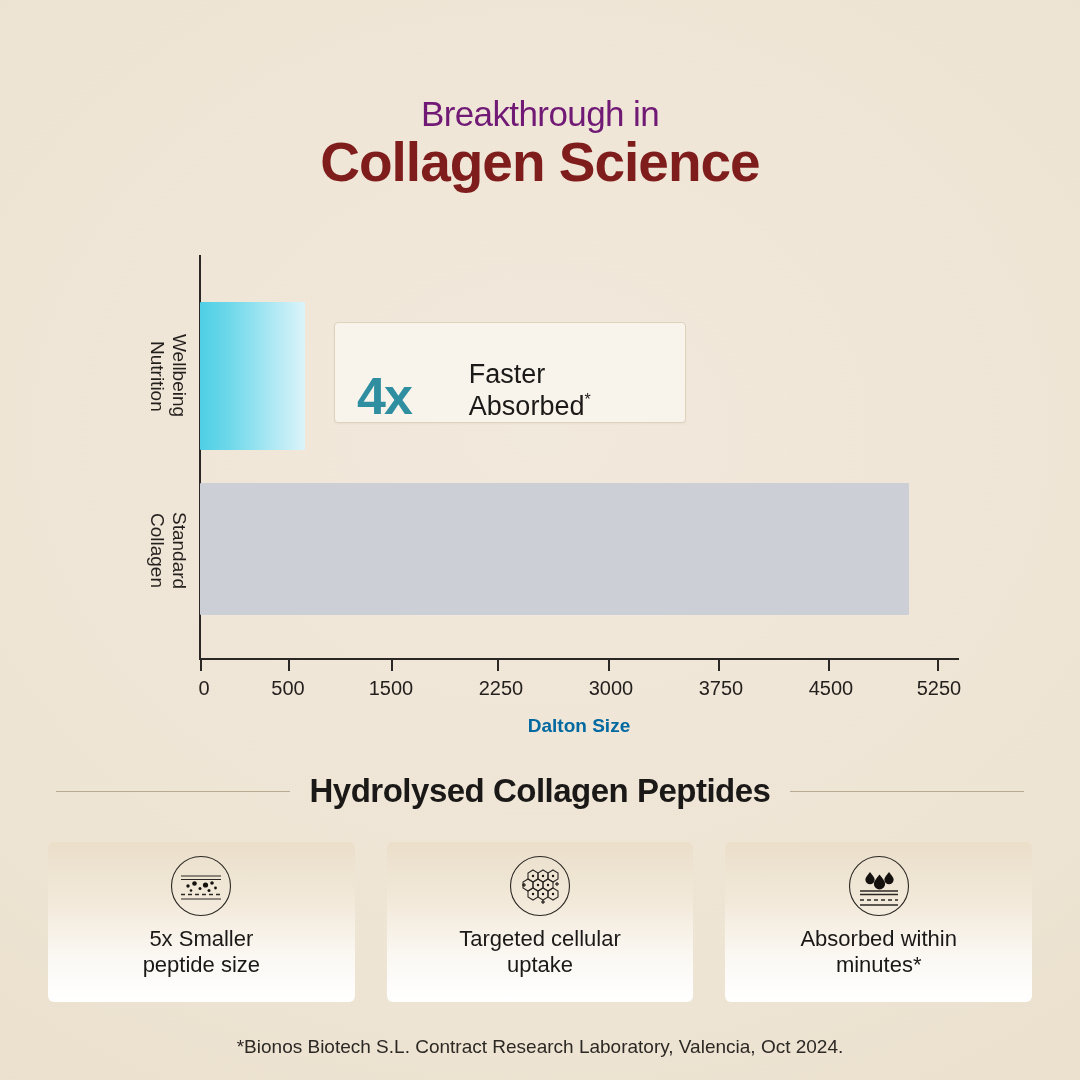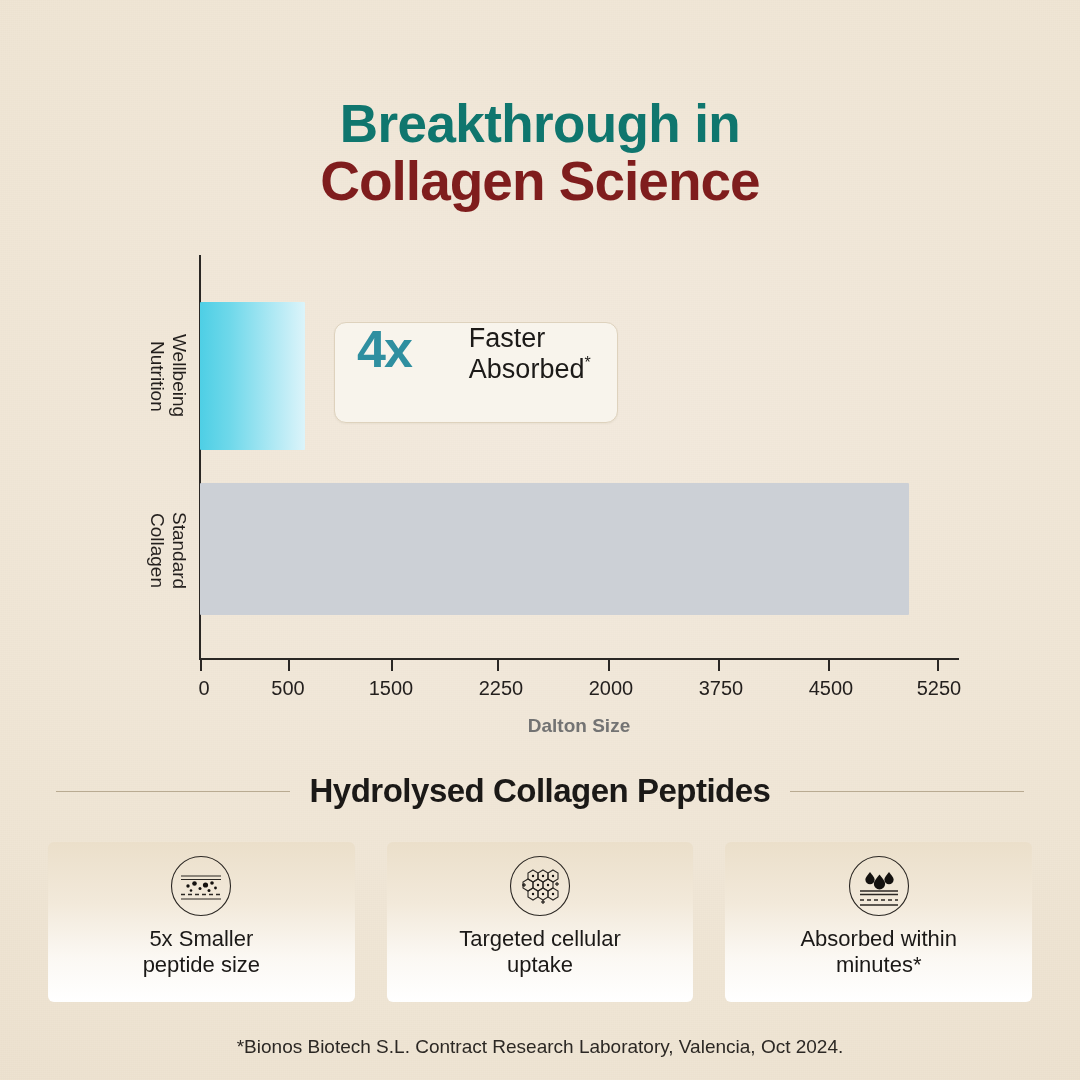--- a/index.html
+++ b/index.html
@@ -27,25 +27,25 @@
     pointer-events:none;
   }
   .stage{position:absolute;inset:0;}
 
   
   .title-wrap{
     position:absolute;left:0;right:0;top:96px;
     text-align:center;
   }
   .title-line1{
-    font-size:53px;
-    font-weight:700;
+    font-size:35px;
+    font-weight:400;
     letter-spacing:-.6px;
     line-height:1.04;
-    color:#0f766e;
+    color:#701a75;
   }
   .title-line2{
     font-size:55px;
     font-weight:700;
     letter-spacing:-1px;
     line-height:1.12;
     color:#7f1d1d;
   }
 
   
@@ -65,21 +65,21 @@
     position:absolute;top:403px;width:2px;height:13px;background:#2a2724;
   }
   .tick-label{
     position:absolute;top:422px;
     font-size:20px;font-weight:400;color:#231f1d;
     transform:translateX(-50%);
     white-space:nowrap;
   }
   .axis-title{
     position:absolute;left:199px;width:760px;top:460px;
-    text-align:center;font-size:19px;font-weight:700;color:#737373;
+    text-align:center;font-size:19px;font-weight:700;color:#0369a1;
   }
 
   .bar{
     position:absolute;border-radius:1px;
   }
   .bar-wn{
     left:200px;top:47px;width:105px;height:148px;
     background:linear-gradient(90deg,#4ecfe5 0%,#6ed8ea 28%,#a9e7f3 66%,#dcf4fa 100%);
   }
   .bar-std{
@@ -95,25 +95,25 @@
     color:#231f1d;
     text-align:center;
     white-space:pre-line;
   }
   .cat-wn{left:146px;top:46px;height:150px;}
   .cat-std{left:146px;top:228px;height:135px;}
 
   
   .badge{
     position:absolute;left:334px;top:322px;
-    width:284px;height:101px;
+    width:352px;height:101px;
     background:#f8f4ec;
     border:1px solid #ded2bd;
-    border-radius:12px;
-    display:flex;align-items:flex-start;
+    border-radius:4px;
+    display:flex;align-items:flex-end;
     box-sizing:border-box;
     padding:0 22px;
     box-shadow:0 1px 2px rgba(120,100,70,.07);
   }
   .badge-num{
     font-size:52px;font-weight:700;color:#2f8fa0;
     letter-spacing:-2px;line-height:1;
     margin-right:18px;
   }
   .badge-text{
@@ -189,21 +189,21 @@
     <div class="tick" style="left:497px"></div>
     <div class="tick" style="left:608px"></div>
     <div class="tick" style="left:718px"></div>
     <div class="tick" style="left:828px"></div>
     <div class="tick" style="left:937px"></div>
 
     <div class="tick-label" style="left:204px">0</div>
     <div class="tick-label" style="left:288px">500</div>
     <div class="tick-label" style="left:391px">1500</div>
     <div class="tick-label" style="left:501px">2250</div>
-    <div class="tick-label" style="left:611px">2000</div>
+    <div class="tick-label" style="left:611px">3000</div>
     <div class="tick-label" style="left:721px">3750</div>
     <div class="tick-label" style="left:831px">4500</div>
     <div class="tick-label" style="left:939px">5250</div>
 
     <div class="axis-title">Dalton Size</div>
   </div>
 
   <div class="badge">
     <div class="badge-num">4x</div>
     <div class="badge-text"><span>Faster

